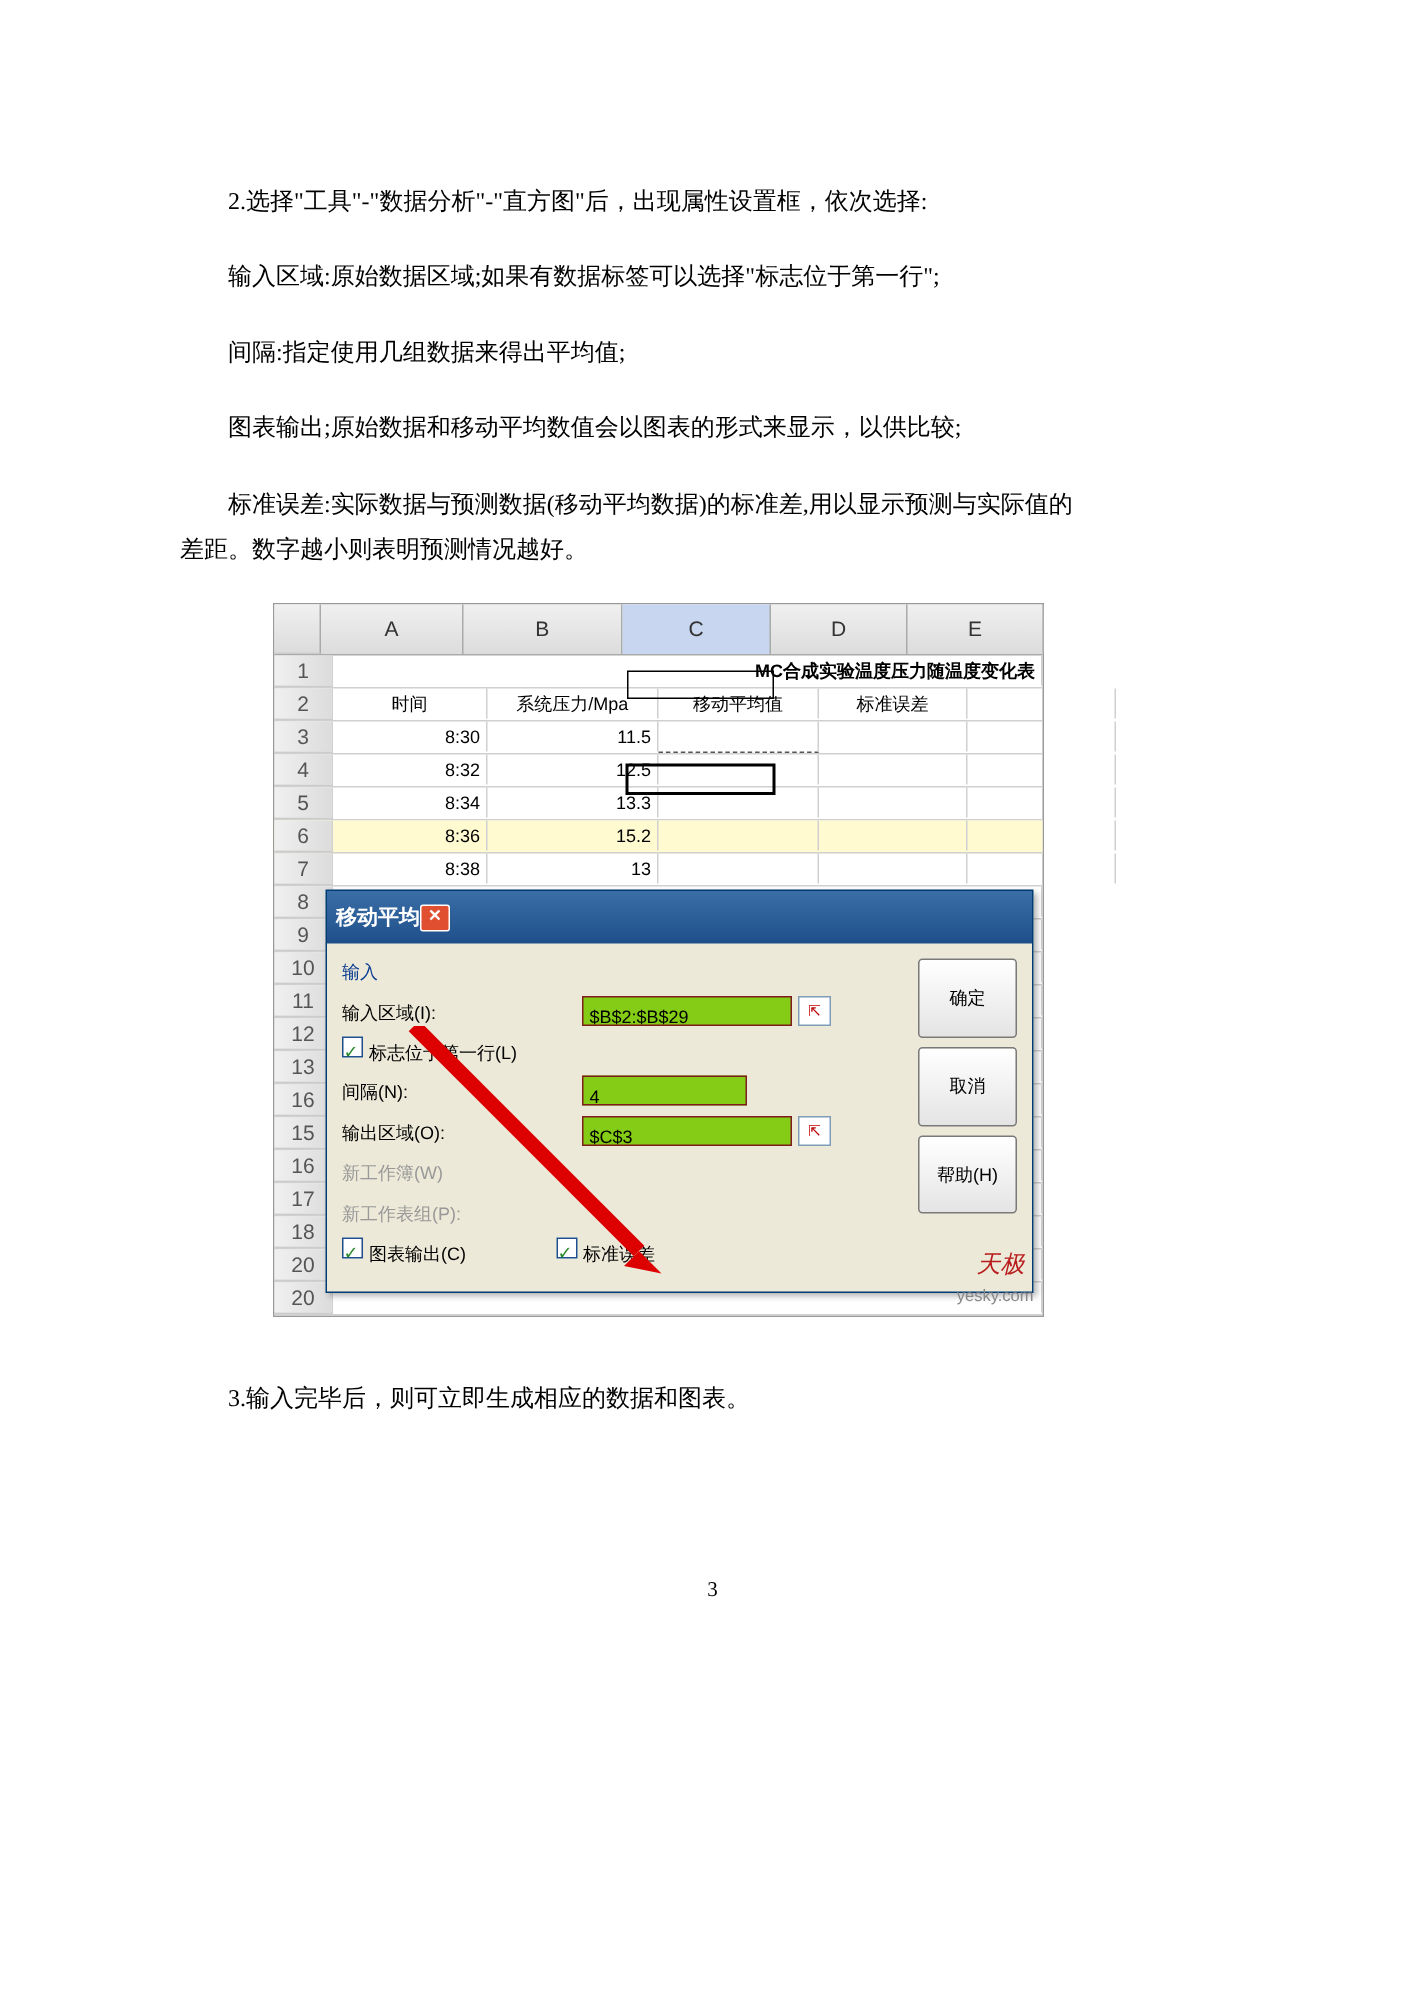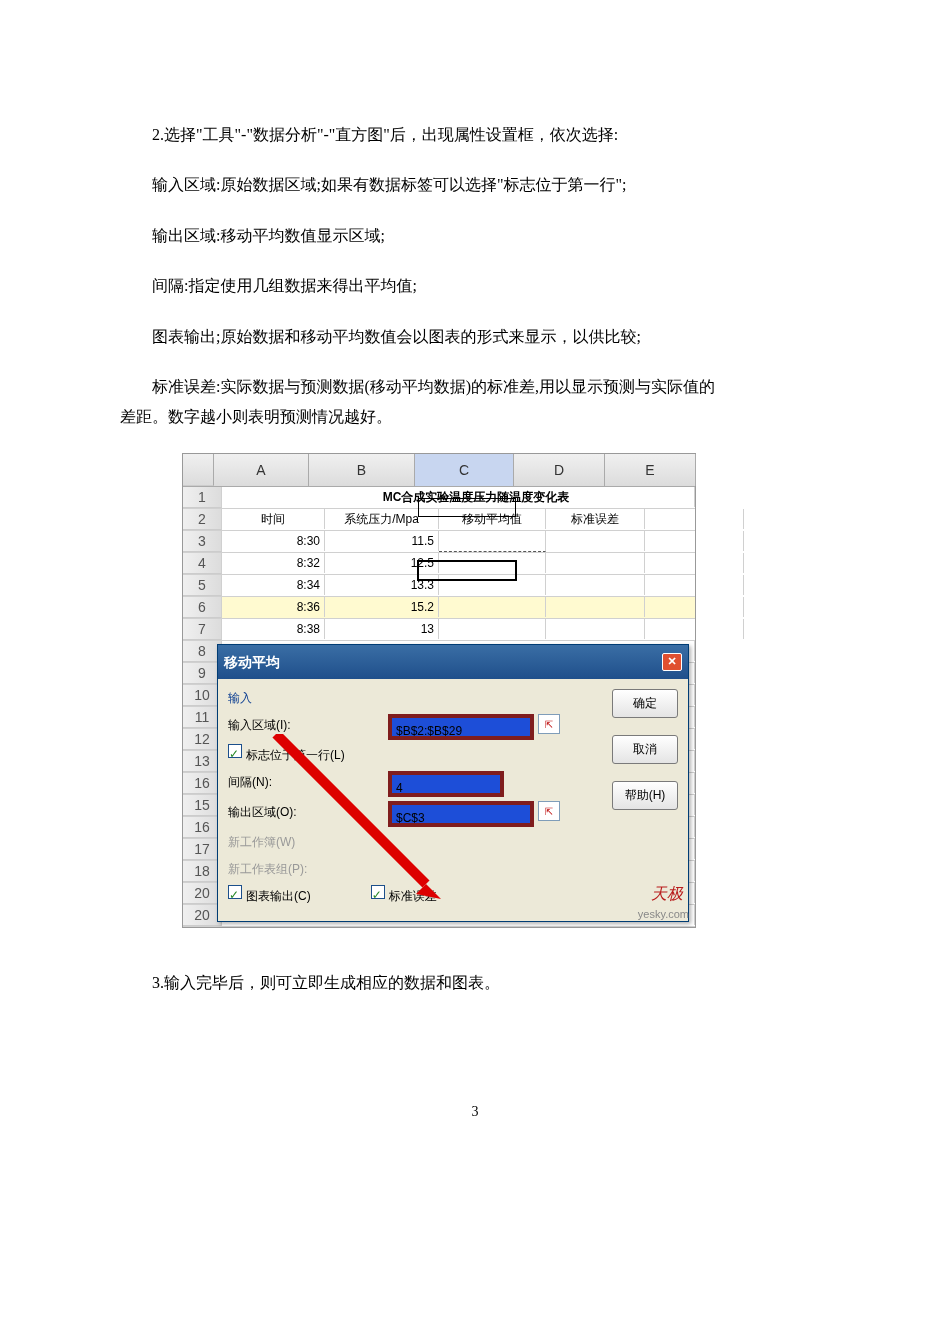--- a/index.html
+++ b/index.html
@@ -11,51 +11,50 @@
   
   .headrow{display:flex;background:linear-gradient(#f0f0f0,#dcdcdc);border-bottom:1px solid #aaa}
   .headrow div{border-right:1px solid #aaa;text-align:center;padding:3px 0;color:#333;font-size:14px}
   .rownum{width:30px;flex:none;background:linear-gradient(to right,#f0f0f0,#dcdcdc);border-right:1px solid #aaa;border-bottom:1px solid #ccc;text-align:center;color:#555;font-size:14px;padding:1px 0}
   .colA{width:94px;flex:none}.colB{width:105px;flex:none}.colC{width:98px;flex:none}.colD{width:90px;flex:none}.colE{width:90px;flex:none}
   .grid{}
   .grow{display:flex;border-bottom:1px solid #d0d0d0}
   .grow>div{border-right:1px solid #d0d0d0;padding:1px 4px;height:18px;line-height:18px}
   .cell{text-align:right}
   .cell.center{text-align:center}
-  .title-row{font-weight:bold;text-align:center}
+  .title-row{font-weight:bold;text-align:right}
   .sel1{border:1px solid #000;position:absolute;left:235px;top:44px;width:96px;height:17px;pointer-events:none}
   .sel2{border:2px solid #000;position:absolute;left:234px;top:106px;width:96px;height:17px;pointer-events:none}
   .selcol{background:#c8d6f0}
   
   .dlg{position:absolute;left:34px;top:190px;width:470px;background:#ece9d8;border:1px solid #003c74;box-shadow:2px 2px 4px rgba(0,0,0,.3)}
-  .dlg-title{background:linear-gradient(#3a6ea5,#1f4f8b);color:#fff;font-weight:bold;padding:4px 6px;display:flex;justify-content:space-between;align-items:center;font-size:14px}
+  .dlg-title{background:linear-gradient(#3a6ea5,#1f4f8b);color:#fff;font-weight:bold;padding:4px 6px;display:flex;align-items:center;font-size:14px}
   .closebtn{width:18px;height:16px;background:#e05030;color:#fff;text-align:center;border:1px solid #fff;font-size:11px;line-height:14px;border-radius:2px}
   .dlg-body{padding:6px 10px 10px 10px;position:relative}
   .grp{color:#0a3d91;font-size:12px;margin:2px 0}
   .row{display:flex;margin:4px 0}
   .lbl{width:160px}
-  .inp{width:130px;border:4px solid #7f1d1d;background:#1d4ed8;padding:2px 4px;font-size:12px;height:14px}
+  .inp{width:130px;border:1px solid #7f1d1d;background:#84cc16;padding:2px 4px;font-size:12px;height:14px}
   .pick{width:20px;height:18px;border:1px solid #7f9db9;background:#fff;margin-left:4px;text-align:center;font-size:10px;color:#b00}
   .chk{display:inline-block;width:12px;height:12px;border:1px solid #1c4f8b;background:#fff;margin-right:4px;vertical-align:middle;position:relative}
   .chk.on::after{content:"✓";position:absolute;left:0;top:-2px;color:#2a8a2a;font-size:12px}
   .btncol{position:absolute;right:10px;top:10px}
-  .winbtn{width:64px;border:1px solid #7a7a7a;background:linear-gradient(#fff,#e4e4e4);padding:2px 0;text-align:center;margin-bottom:17px;font-size:12px;border-radius:3px}
+  .winbtn{width:64px;border:1px solid #7a7a7a;background:linear-gradient(#fff,#e4e4e4);padding:14px 0;text-align:center;margin-bottom:6px;font-size:12px;border-radius:3px}
   .disabled{color:#999}
   .arrow{position:absolute;left:48px;top:55px;width:200px;height:170px;pointer-events:none}
   .watermark{position:absolute;right:6px;bottom:2px;font-size:11px;color:#888;font-family:Arial}
   .logo{position:absolute;right:12px;bottom:18px;font-size:16px;color:#b91c1c;font-style:italic;font-family:"Microsoft YaHei",sans-serif}
   .pagenum{text-align:center;font-size:14px;margin-top:100px}
 </style>
 </head>
 <body>
 
 <div class="page">
   <p class="para">2.选择"工具"-"数据分析"-"直方图"后，出现属性设置框，依次选择:</p>
   <p class="para">输入区域:原始数据区域;如果有数据标签可以选择"标志位于第一行";</p>
-  <p class="para">输出区域:移动平均数值显示区域;</p>
   <p class="para">间隔:指定使用几组数据来得出平均值;</p>
   <p class="para">图表输出;原始数据和移动平均数值会以图表的形式来显示，以供比较;</p>
   <p class="para hang" style="margin-bottom:0">标准误差:实际数据与预测数据(移动平均数据)的标准差,用以显示预测与实际值的</p>
   <p class="last-line" style="margin-top:0">差距。数字越小则表明预测情况越好。</p>
 
   <div class="shot">
 
     <div class="headrow">
       <div class="rownum" style="background:linear-gradient(#f0f0f0,#dcdcdc)"></div>
       <div class="colA">A</div>

